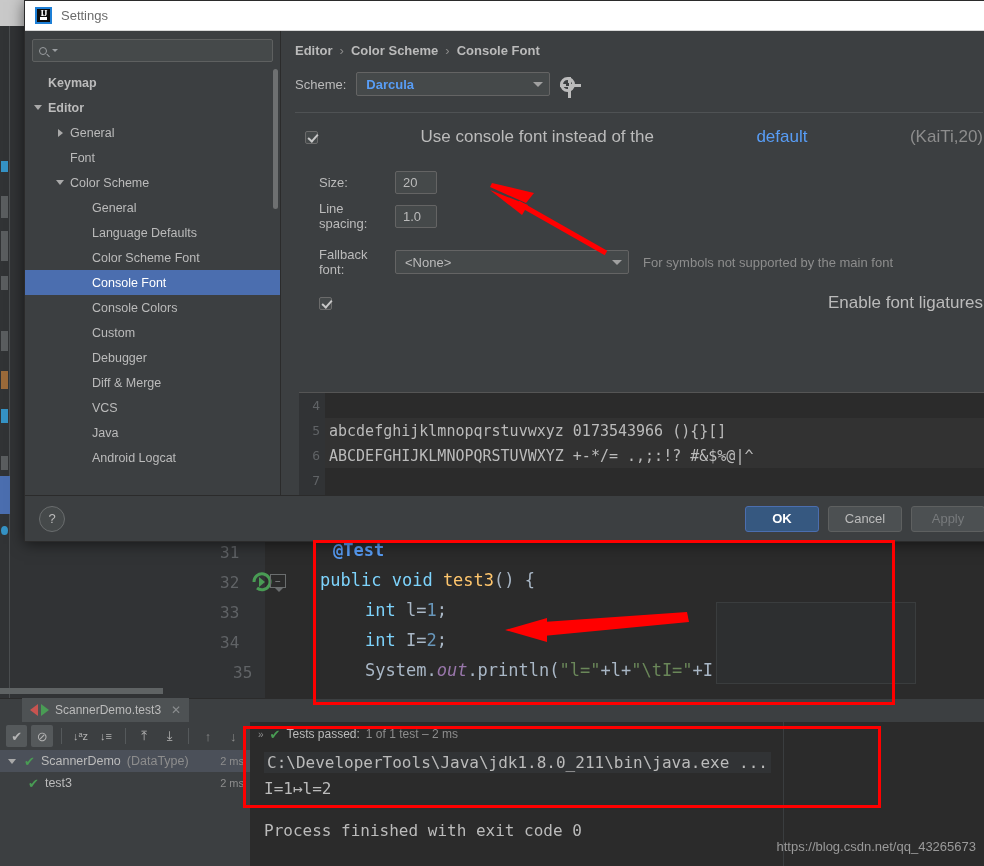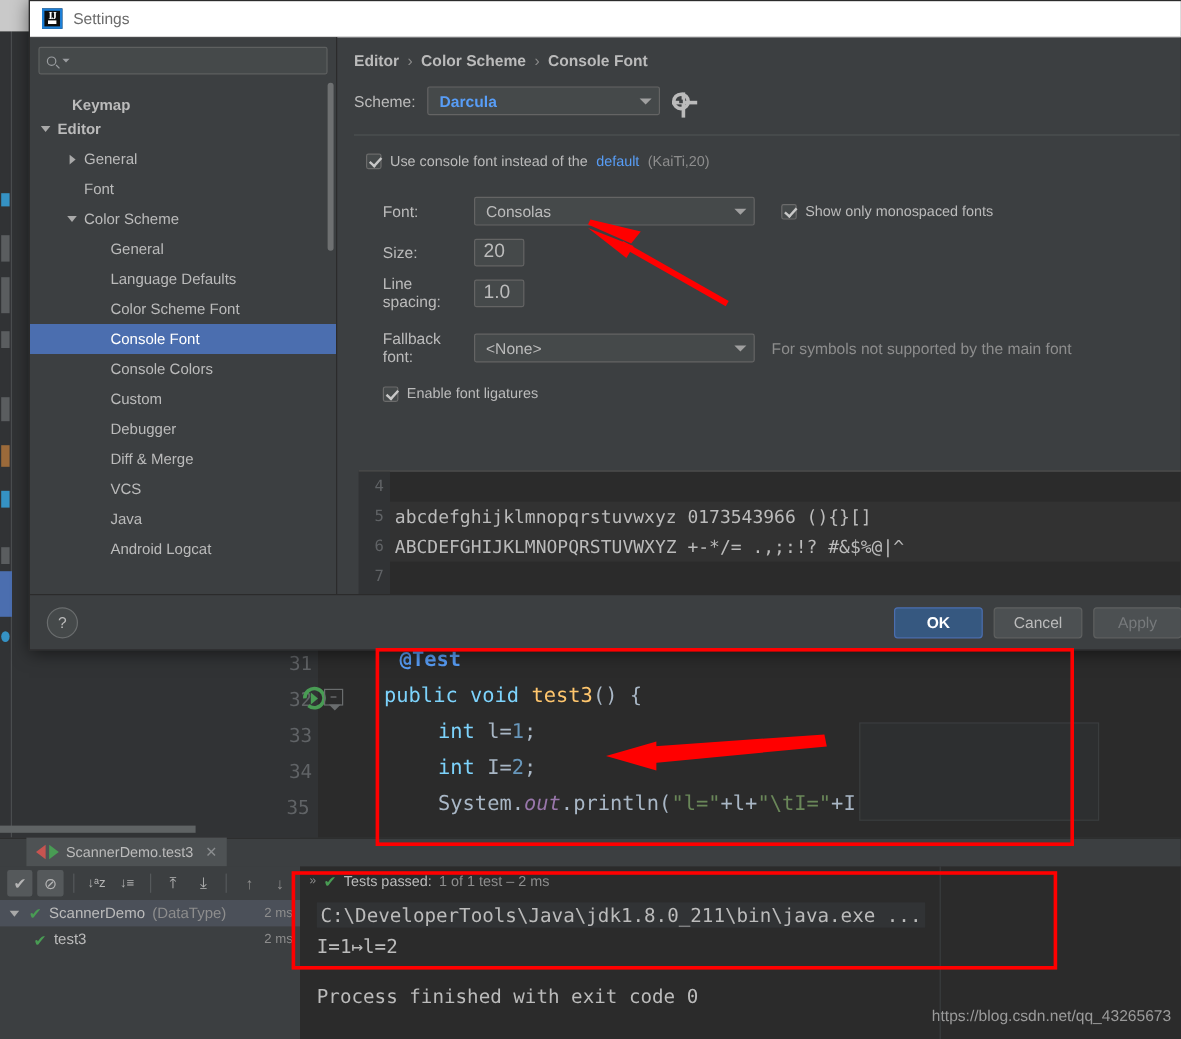--- a/index.html
+++ b/index.html
@@ -123,38 +123,38 @@
   .gear {
     width:15px;height:15px;border-radius:50%;border:3px solid #bbbbbb;
     position:relative; flex:none;
   }
   .gear::before{content:"";position:absolute;left:-3px;top:4.5px;width:21px;height:3px;background:#bbbbbb;}
   .gear::after{content:"";position:absolute;left:4.5px;top:-3px;width:3px;height:21px;background:#bbbbbb;}
   .gear-dot{position:absolute;left:3px;top:3px;width:3px;height:3px;background:#3c3f41;z-index:3;}
 
   .hr { height:1px; background:#4f5254; margin:0 0 14px 0; }
 
-  .chk-row { display:flex; align-items:center; gap:7px; font-size:12px; color:#bbbbbb; }
+  .chk-row { display:flex; align-items:center; gap:7px; font-size:17px; color:#bbbbbb;justify-content:space-between; }
   .chk {
     width:13px;height:13px;flex:none;background:#45494a;border:1px solid #6b6b6b;
     border-radius:2px; position:relative;
   }
   .chk.on::after{
     content:""; position:absolute; left:3.5px; top:0.5px; width:4px; height:8px;
     border:solid #c8c8c8; border-width:0 2px 2px 0; transform:rotate(42deg);
   }
   .muted { color:#8d8d8d; }
   .link { color:#589df6; }
 
   .form { margin-top:18px; position:relative; }
   .f-row { display:flex; align-items:center; height:34px; }
   .f-lbl { width:100px; font-size:13px; color:#bbbbbb; }
   .txtbox {
     height:23px; background:#45494a; border:1px solid #646464; border-radius:2px;
-    color:#bbbbbb; font-size:16px; display:flex; align-items:center; padding:0 7px;
+    color:#bbbbbb; font-size:13px; display:flex; align-items:center; padding:0 7px;
   }
 
   
   .preview {
     position:absolute; left:274px; top:361px; width:710px; height:128px;
     background:#2b2b2b; border-top:1px solid #555; overflow:hidden;
   }
   .pv-gutter { position:absolute; left:0; top:0; width:26px; height:128px; background:#313335; }
   .pv-line { position:absolute; left:0; right:0; height:25px; display:flex; align-items:center;
              font-family:"DejaVu Sans Mono", monospace; font-size:15px; }
@@ -178,21 +178,21 @@
     color:#bbbbbb;font-size:13px;display:flex;align-items:center;justify-content:center;
     margin-left:9px; padding:0 14px;
   }
   .btn.primary{ background:#365880; border-color:#4b6eaf; color:#ffffff; font-weight:bold; }
   .btn.disabled{ color:#777a7c; }
 
   
   .code-area { position:absolute; left:210px; top:535px; width:774px; height:160px; }
   .code-line { position:absolute; left:0; height:30px; display:flex; align-items:center;
                font-family:"DejaVu Sans Mono", monospace; font-size:17px; white-space:pre; }
-  .ln { position:absolute; width:40px; text-align:right; color:#606366; font-size:16px;
+  .ln { position:absolute; width:40px; text-align:left; color:#606366; font-size:16px;
         font-family:"DejaVu Sans Mono", monospace; }
   .kw{color:#7dd3fc;} .ann-blue{color:#589df6;font-weight:bold;}
   .meth{color:#ffc66d;} .num{color:#6897bb;} .str{color:#6a8759;} .plain{color:#a9b7c6;}
   .field-ital{color:#9876aa;font-style:italic;}
   .run-gutter { position:absolute; left:250px; top:570px; width:24px; height:24px; }
 
   .fold-mark { position:absolute; left:270px; top:574px; width:16px; height:14px;
                border:1px solid #6a6d6e; color:#8a8d8f; font-size:10px;
                display:flex;align-items:center;justify-content:center; }
   .fold-mark::after{ content:""; position:absolute; bottom:-5px; left:3px;
@@ -266,21 +266,21 @@
     <div class="marker" style="top:430px;height:14px;background:#5a5d5f;"></div>
     <div class="marker" style="top:450px;height:38px;background:#4b6eaf;left:0;width:10px;"></div>
     <div class="marker" style="top:500px;height:9px;background:#3592c4;border-radius:50%;"></div>
   </div>
 
   <div class="code-area">
     <div class="ln" style="top:8px;left:10px;">31</div>
     <div class="ln" style="top:38px;left:10px;">32</div>
     <div class="ln" style="top:68px;left:10px;">33</div>
     <div class="ln" style="top:98px;left:10px;">34</div>
-    <div class="ln" style="top:128px;left:8px;">35</div>
+    <div class="ln" style="top:128px;left:23px;">35</div>
 
     <div class="code-line" style="top:0px;left:123px;">
       <span class="ann-blue">@Test</span>
     </div>
     <div class="code-line" style="top:30px;left:110px;">
       <span class="kw">public</span><span class="plain"> </span><span class="kw">void</span><span class="plain"> </span><span class="meth">test3</span><span class="plain">() {</span>
     </div>
     <div class="code-line" style="top:60px;left:155px;">
       <span class="kw">int</span><span class="plain"> l=</span><span class="num">1</span><span class="plain">;</span>
     </div>
@@ -374,21 +374,21 @@
 
       <div class="dlg-left">
         <div class="search-wrap">
           <div class="search-box">
             <span class="mag"></span>
             <span class="mag-caret"></span>
             <input type="text" value="" placeholder="" style="">
           </div>
         </div>
         <div class="tree" id="tree">
-            <div class="tree-row bold" style="padding-left: 20px; align-items: flex-end;">
+            <div class="tree-row bold" style="padding-left: 8px;">
               <span class="tri"></span>
               <span class="lbl">Keymap</span>
             </div>
             <div class="tree-row bold" style="padding-left: 8px;">
               <span class="tri down"></span>
               <span class="lbl">Editor</span>
             </div>
             <div class="tree-row" style="padding-left: 30px;">
               <span class="tri right"></span>
               <span class="lbl">General</span>
@@ -472,31 +472,20 @@
         <div class="hr"></div>
 
         <div class="chk-row" style="margin-left:10px;">
           <span class="chk on"></span>
           <span>Use console font instead of the</span>
           <span class="link">default</span>
           <span class="muted">(KaiTi,20)</span>
         </div>
 
         <div class="form">
-          <div class="f-row">
-            <span class="f-lbl" style="margin-left:24px;width:76px;">Font:</span>
-            <div class="combo" style="width:234px;">
-              <span class="cval">Consolas</span>
-              <span class="cbo-arrow"></span>
-            </div>
-            <div class="chk-row" style="margin-left:22px;">
-              <span class="chk on"></span>
-              <span>Show only monospaced fonts</span>
-            </div>
-          </div>
 
           <div class="f-row">
             <span class="f-lbl" style="margin-left:24px;width:76px;">Size:</span>
             <div class="txtbox" style="width:42px;">
               <span>20</span>
             </div>
           </div>
 
           <div class="f-row">
             <span class="f-lbl" style="margin-left:24px;width:76px;">Line spacing:</span>

